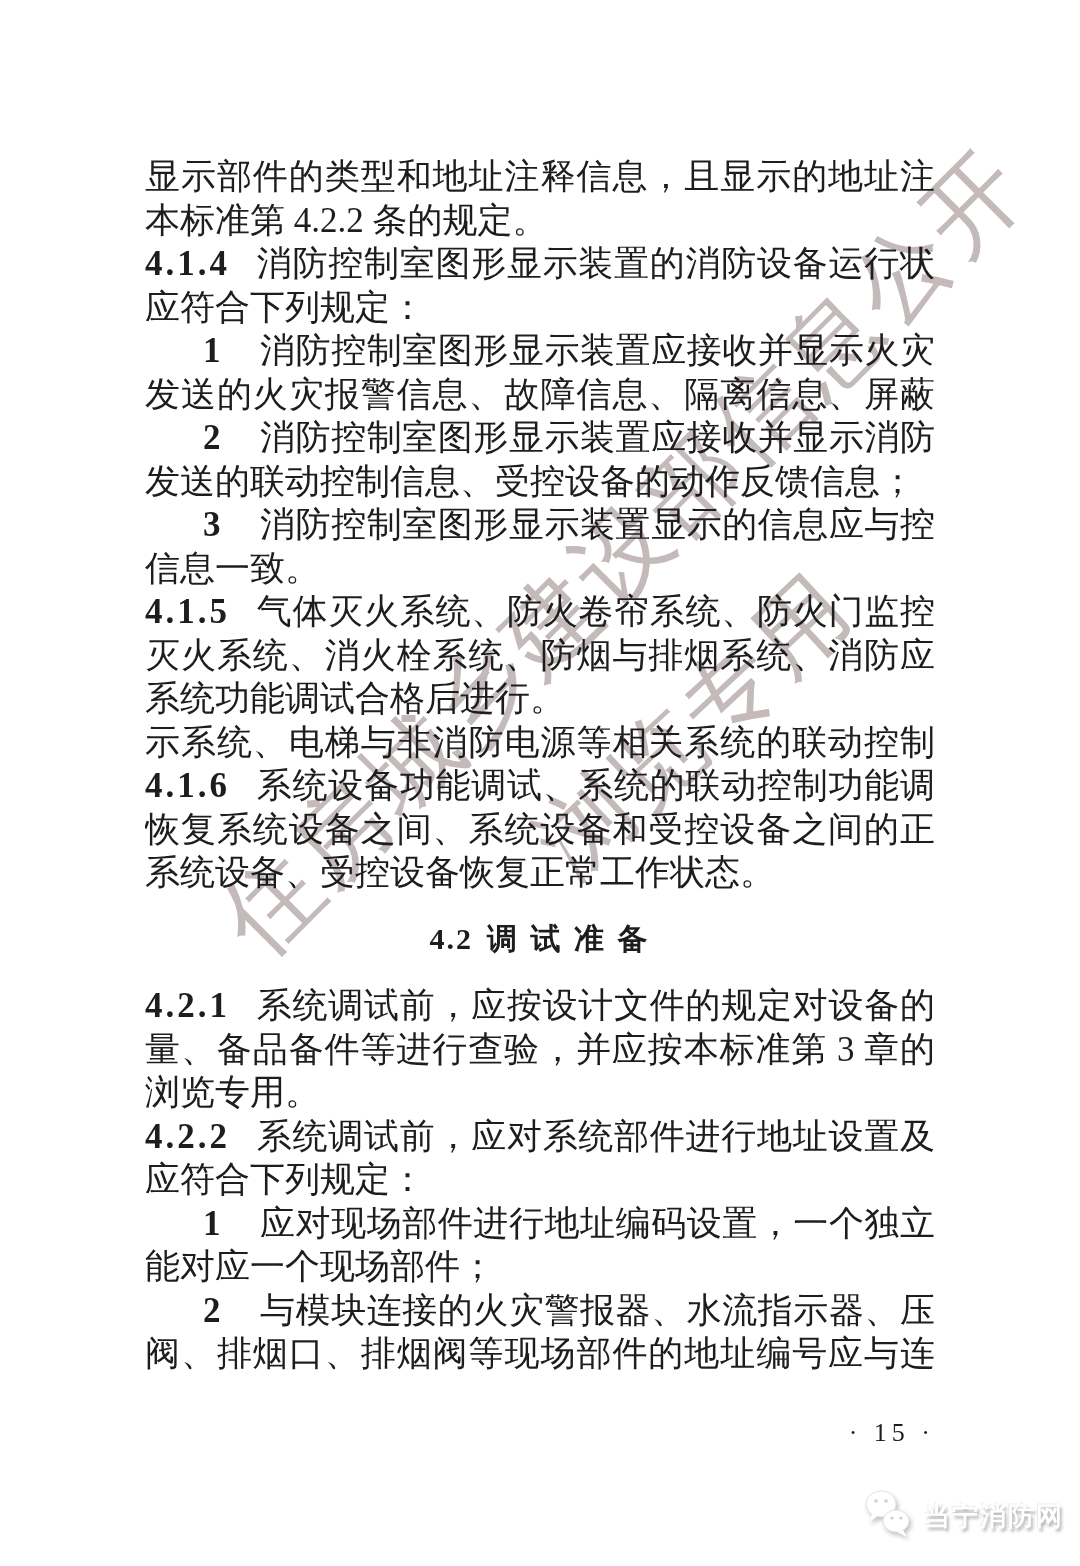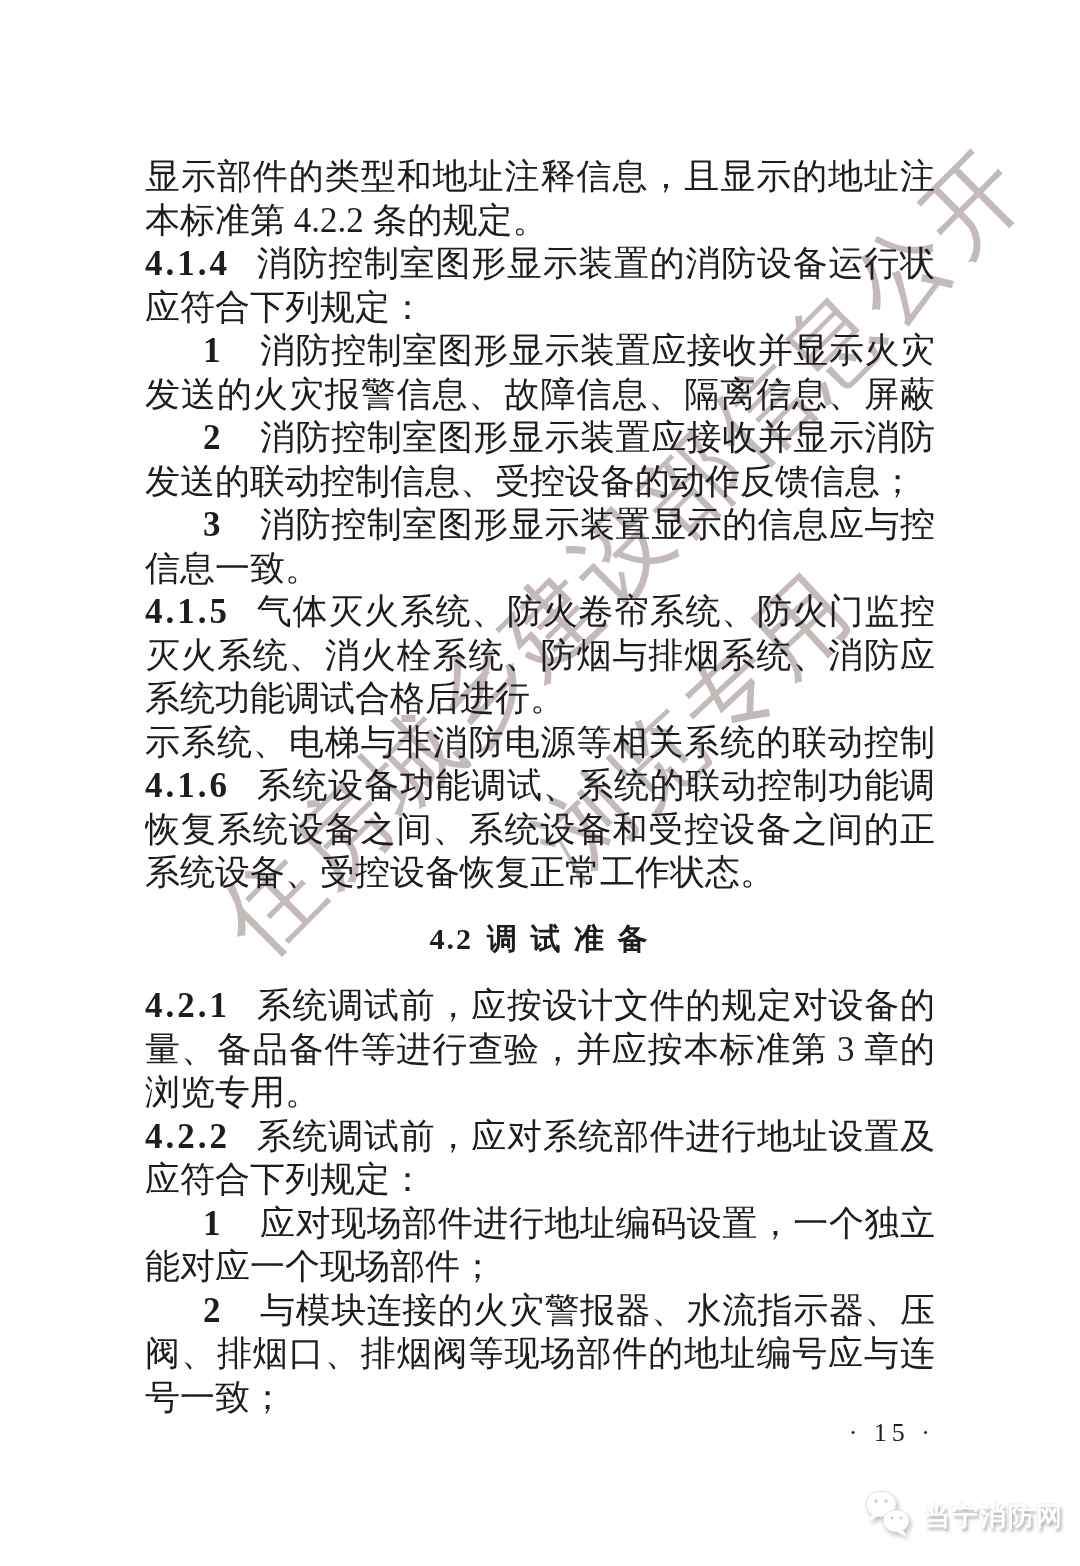--- a/index.html
+++ b/index.html
@@ -134,21 +134,20 @@
     <div class="heading"><span class="hnum">4.2</span><span class="htitle">调 试 准 备</span></div>
     <div class="line fill"><span class="num">4.2.1</span><span>系统调试前，应按设计文件的规定对设备的规格、型号、数</span></div>
     <div class="line fill"><span>量、备品备件等进行查验，并应按本标准第 3 章的规定对系统的线</span></div>
     <div class="line"><span>浏览专用。</span></div>
     <div class="line fill"><span class="num">4.2.2</span><span>系统调试前，应对系统部件进行地址设置及地址注释，并</span></div>
     <div class="line"><span>应符合下列规定：</span></div>
     <div class="line fill item"><span class="num">1</span><span>应对现场部件进行地址编码设置，一个独立的识别地址只</span></div>
     <div class="line"><span>能对应一个现场部件；</span></div>
     <div class="line fill item"><span class="num">2</span><span>与模块连接的火灾警报器、水流指示器、压力开关、报警</span></div>
     <div class="line fill"><span>阀、排烟口、排烟阀等现场部件的地址编号应与连接模块的地址编</span></div>
-    <div class="line"><span>号一致；</span></div>
   </div>
 
 <div class="footer">· 15 ·</div>
 
 <div class="logo">
   <span>
     <svg width="52" height="54" viewBox="0 0 52 54">
       <g>
         <ellipse cx="19" cy="17" rx="15" ry="13" fill="#ffffff" stroke="#e3e3e3" stroke-width="1"></ellipse>
         <path d="M10 27 L7 35 L16 29 Z" fill="#ffffff"></path>

